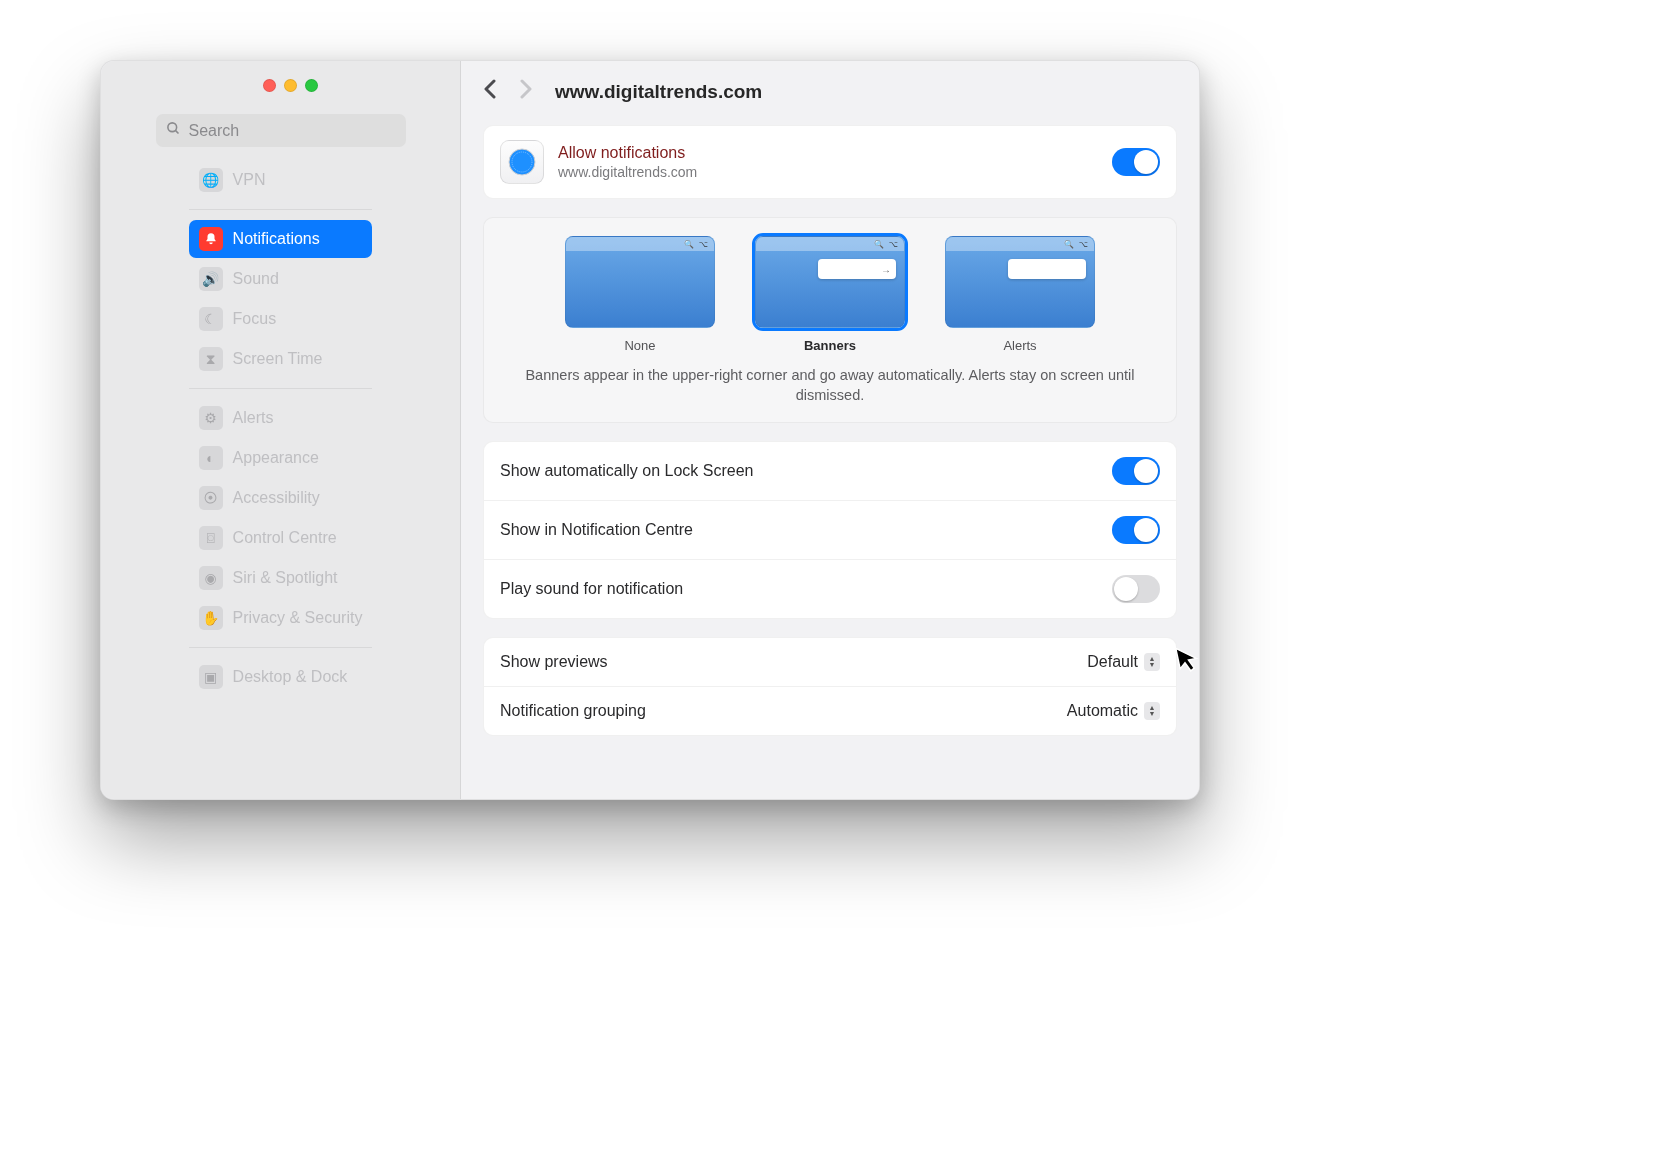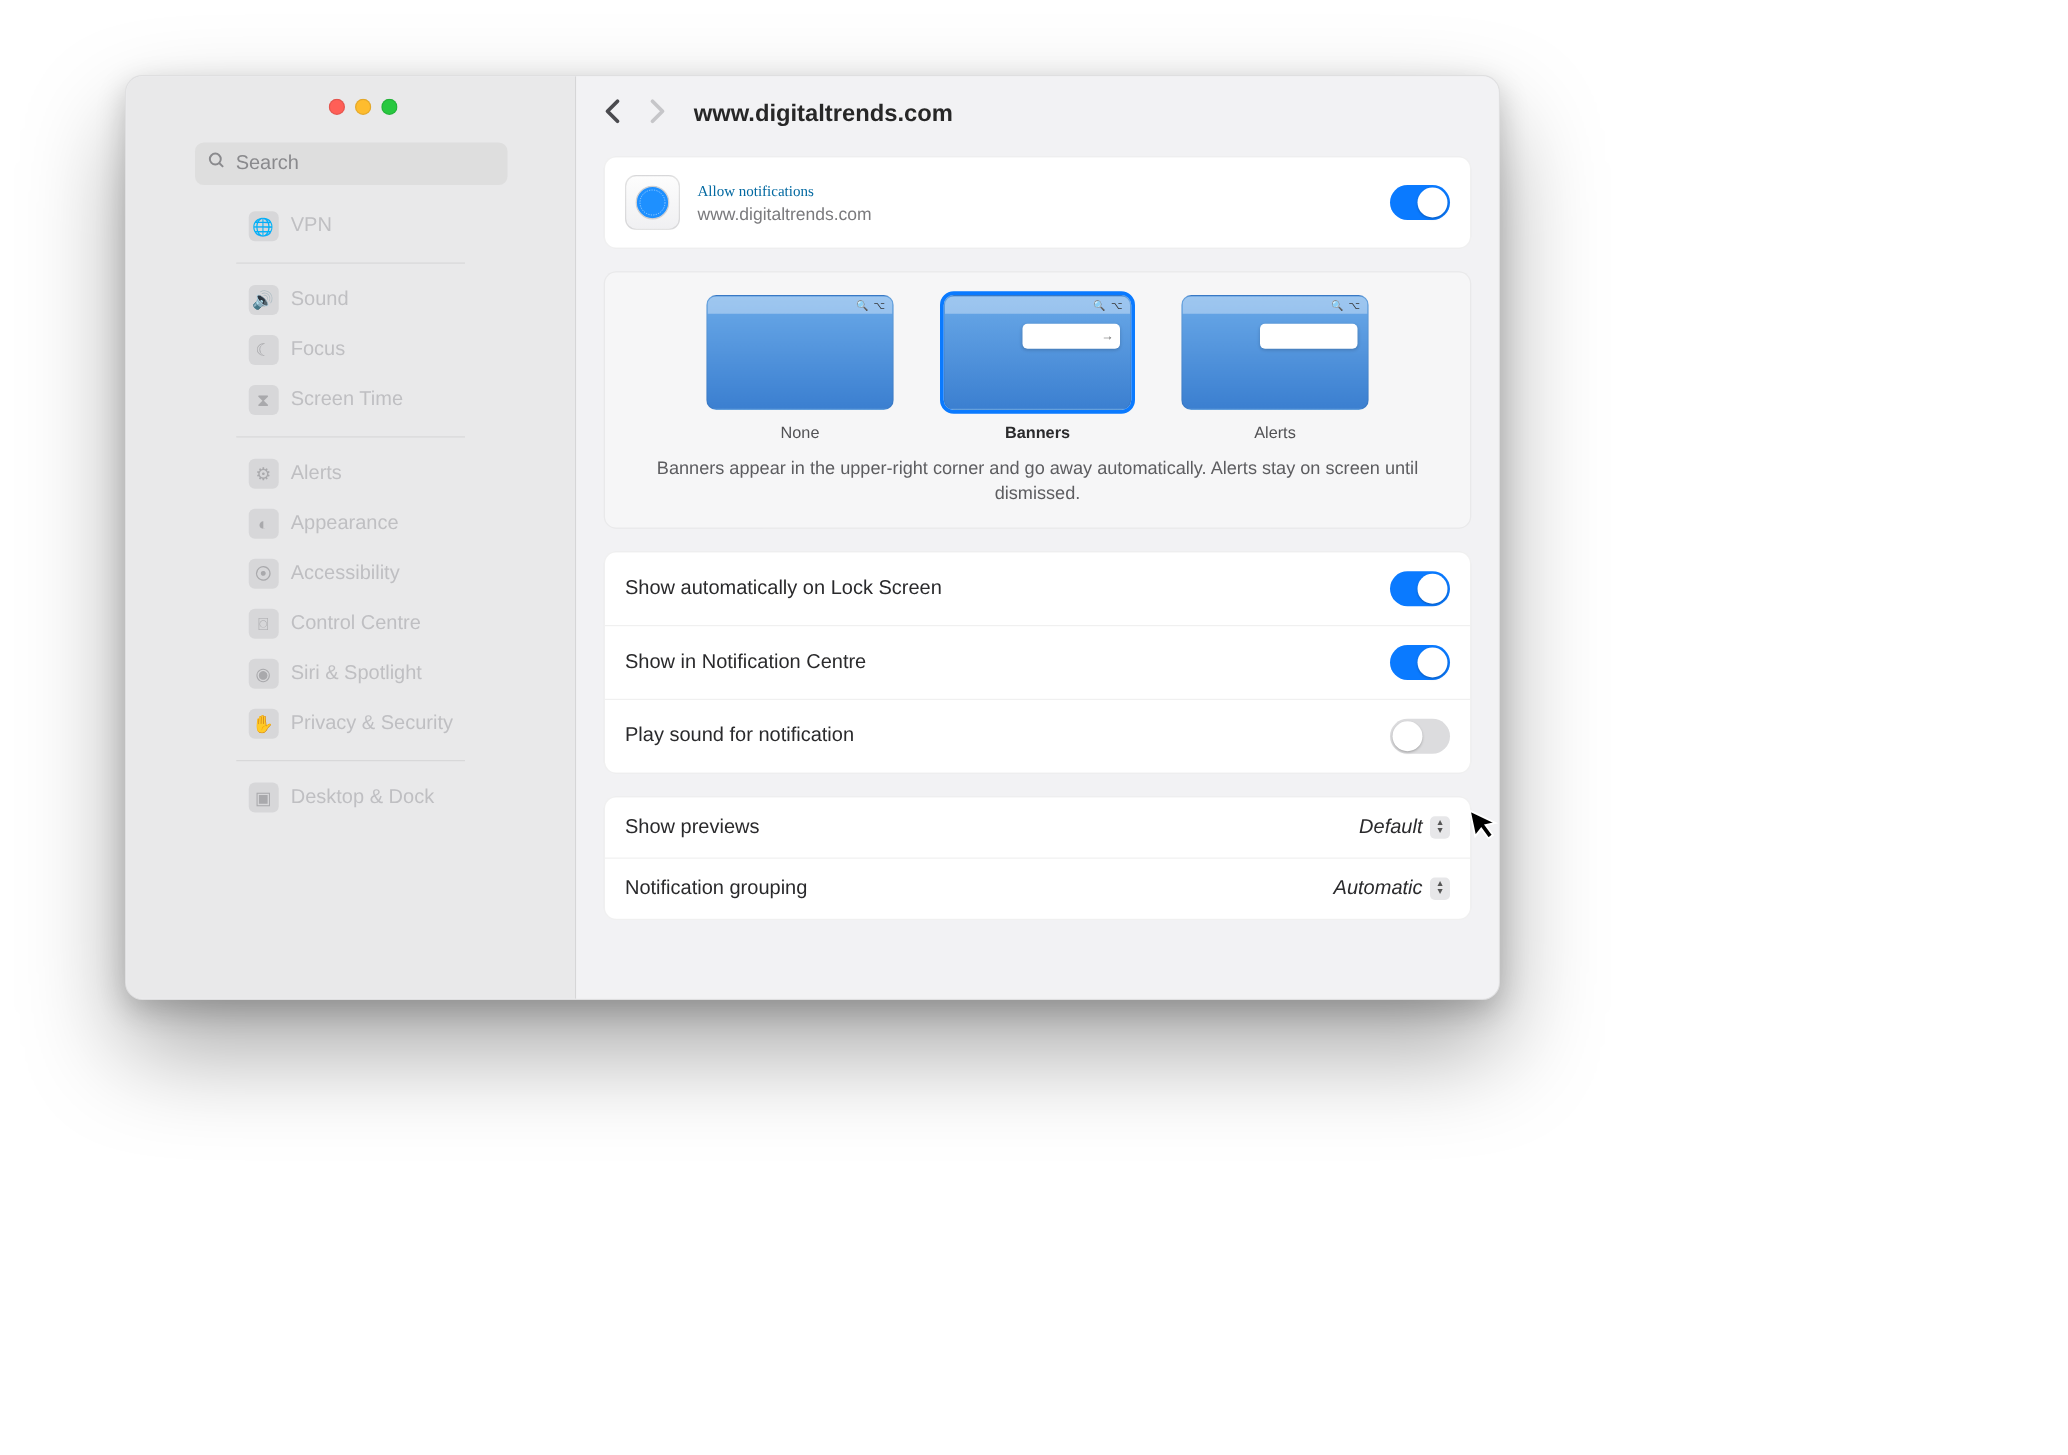--- a/index.html
+++ b/index.html
@@ -124,21 +124,21 @@
   gap: 14px;
 }
 .app-icon {
   width: 44px; height: 44px;
   border-radius: 9px;
   background: linear-gradient(#fdfdfd,#f0f0f2);
   border: 1px solid rgba(0,0,0,0.1);
   display:flex; align-items:center; justify-content:center;
 }
 .allow-text { flex: 1; }
-.allow-title { font-size: 12px; color: #0369a1; font-weight: 500; font-family: Liberation Serif, serif; }
+.allow-title { font-size: 16px; color: #7f1d1d; font-weight: 500; }
 .allow-sub { font-size: 14px; color: #7a7a7d; margin-top: 2px; }
 .toggle {
   width: 48px; height: 28px; border-radius: 14px;
   background: #dcdcde; position: relative; cursor: pointer;
   transition: background .15s;
 }
 .toggle.on { background: #0a7aff; }
 .knob {
   width: 24px; height: 24px; border-radius: 50%;
   background: #fff; position: absolute; top: 2px; left: 2px;
@@ -188,21 +188,21 @@
 }
 .setting-row {
   display: flex; align-items: center;
   padding: 15px 16px;
   border-top: 1px solid rgba(0,0,0,0.06);
 }
 .setting-row:first-child { border-top: none; }
 .setting-label { flex: 1; font-size: 16px; color: #2a2a2c; }
 .select-val {
   display: flex; align-items: center; gap: 6px;
-  font-size: 16px; color: #2a2a2c; font-style: italic;
+  font-size: 16px; color: #2a2a2c;
 }
 .chev-updown {
   background: #e7e7e9; border-radius: 4px;
   width: 16px; height: 18px;
   display:flex; flex-direction:column; align-items:center; justify-content:center;
   font-size: 7px; color:#555; line-height:0.8;
 }
 .cursor {
   position: absolute;
   left: 1178px;
@@ -233,20 +233,28 @@
           </svg>
       </span>
       <input type="text" placeholder="Search" style="">
     </div>
     <div class="side-items">
       <div class="side-item">
         <div class="side-icon s-disabled">🌐</div>
         <span>VPN</span>
       </div>
       <div class="divider"></div>
+      <div class="side-item active">
+        <div class="side-icon" style="background:#ff3b30">
+          <svg width="14" height="14" viewBox="0 0 24 24" fill="#fff">
+              <path d="M12 2a6 6 0 00-6 6v4l-2 3v1h16v-1l-2-3V8a6 6 0 00-6-6zM9 18a3 3 0 006 0H9z"></path>
+            </svg>
+        </div>
+        <span>Notifications</span>
+      </div>
       <div class="side-item">
         <div class="side-icon s-disabled">🔊</div>
         <span>Sound</span>
       </div>
       <div class="side-item">
         <div class="side-icon s-disabled">☾</div>
         <span>Focus</span>
       </div>
       <div class="side-item">
         <div class="side-icon s-disabled">⧗</div>

